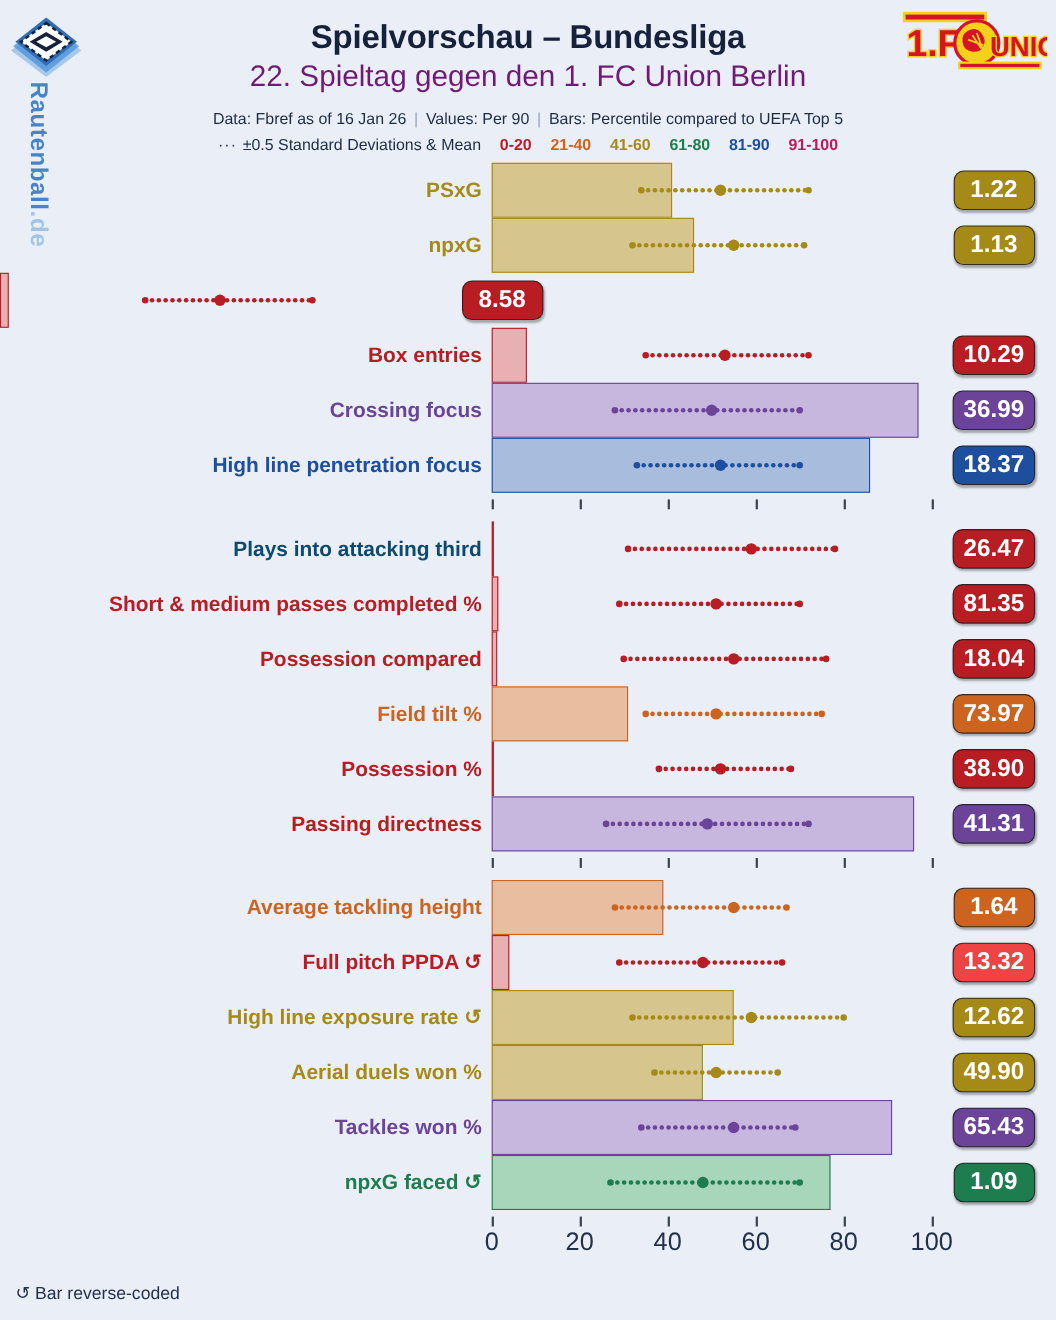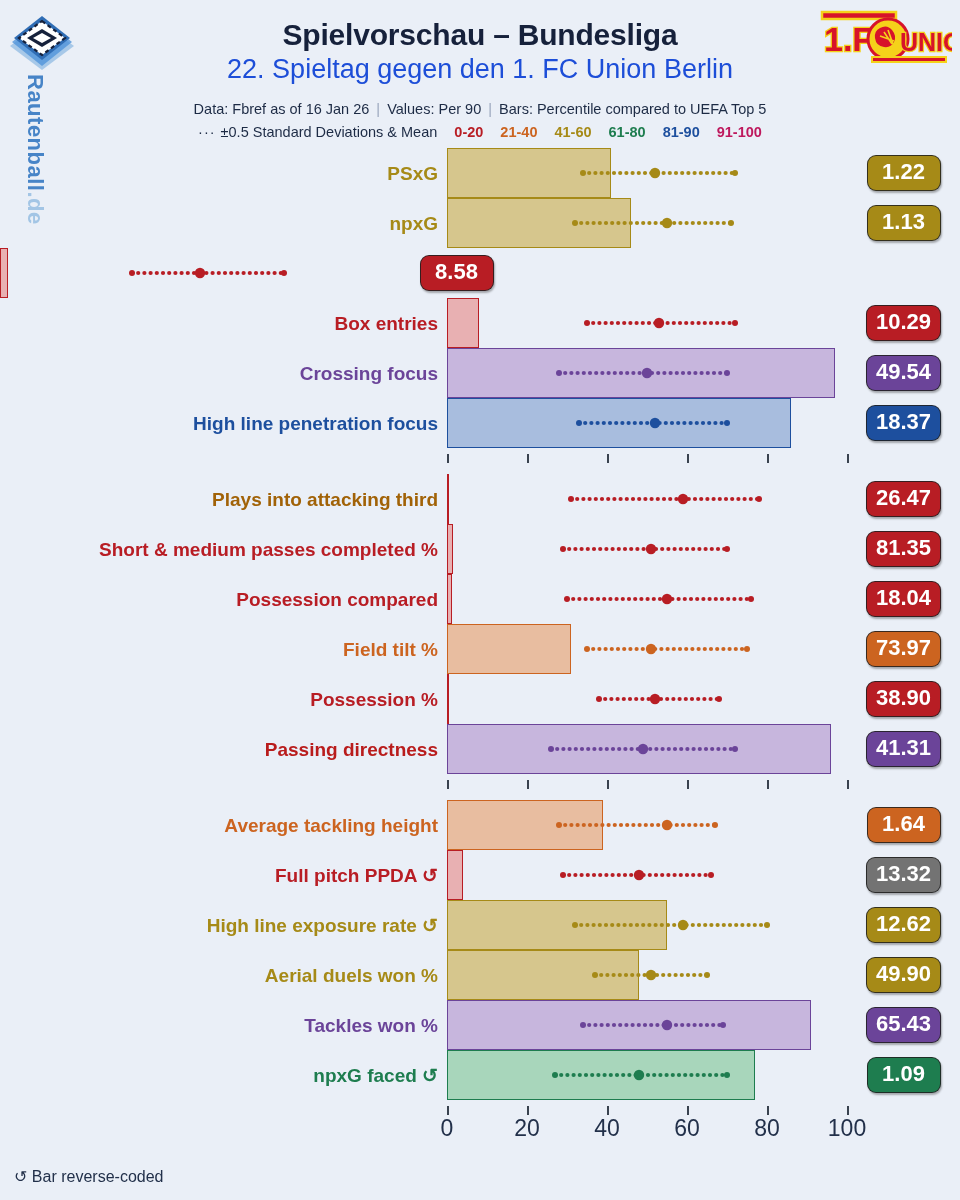--- a/index.html
+++ b/index.html
@@ -11,21 +11,21 @@
   }
   .page { position: relative; width: 960px; height: 1200px; }
 
   
   .header { position: relative; padding-top: 18px; text-align: center; }
   .title {
     font-size: 30px; font-weight: bold; color: #16213b;
     letter-spacing: -0.2px; line-height: 1.12;
   }
   .subtitle {
-    font-size: 27px; font-weight: normal; color: #1d4ed8;
+    font-size: 27px; font-weight: normal; color: #701a75;
     line-height: 1.18; margin-top: 2px;
   }
   .meta {
     font-size: 14.5px; color: #1d2b45; margin-top: 14px; line-height: 1.5;
   }
   .sep { color: #9aa6bd; padding: 0 3px; }
   .legendline {
     font-size: 14.5px; color: #1d2b45; margin-top: 3px;
     display: flex; justify-content: center; align-items: center; gap: 0;
   }
@@ -345,21 +345,21 @@
               <circle cx="260.7999999999998" cy="7" r="2.1" fill="#6b4499"></circle>
               <circle cx="266.9999999999998" cy="7" r="2.1" fill="#6b4499"></circle>
               <circle cx="273.19999999999976" cy="7" r="2.1" fill="#6b4499"></circle>
               <circle cx="279.39999999999975" cy="7" r="2.1" fill="#6b4499"></circle>
               <circle cx="112.00000000000001" cy="7" r="3" fill="#6b4499"></circle>
               <circle cx="280" cy="7" r="3" fill="#6b4499"></circle>
               <circle cx="200" cy="7" r="5.2" fill="#6b4499"></circle>
             </svg>
           </div>
           <div class="badgecol">
-            <div class="badge" style="background: rgb(107, 68, 153);">49.54</div>
+            <div class="badge" style="background: rgb(107, 68, 153);">36.99</div>
           </div>
         </div>
         <div class="row">
           <div class="rowlabel" style="color: rgb(29, 79, 158);">High line penetration focus</div>
           <div class="plot">
             <div class="bar" style="width: 344px; background: rgb(168, 189, 222); border-color: rgb(29, 79, 158);"></div>
             <svg class="dist" width="400" height="14">
               <circle cx="132" cy="7" r="2.1" fill="#1d4f9e"></circle>
               <circle cx="138.2" cy="7" r="2.1" fill="#1d4f9e"></circle>
               <circle cx="144.39999999999998" cy="7" r="2.1" fill="#1d4f9e"></circle>
@@ -401,21 +401,21 @@
           <div class="tick" style="left: 80px;"></div>
           <div class="tick" style="left: 160px;"></div>
           <div class="tick" style="left: 240px;"></div>
           <div class="tick" style="left: 320px;"></div>
           <div class="tick" style="left: 400px;"></div>
         </div>
         <div class="badgecol"></div>
       </div>
       <div class="group">
         <div class="row">
-          <div class="rowlabel" style="color: #a16207;">Plays into attacking third</div>
+          <div class="rowlabel" style="color: #0c4a6e;">Plays into attacking third</div>
           <div class="plot">
             <div class="bar" style="width: 1.6px; background: rgb(232, 176, 178); border-color: rgb(184, 29, 36);"></div>
             <svg class="dist" width="400" height="14">
               <circle cx="124" cy="7" r="2.1" fill="#b81d24"></circle>
               <circle cx="130.2" cy="7" r="2.1" fill="#b81d24"></circle>
               <circle cx="136.39999999999998" cy="7" r="2.1" fill="#b81d24"></circle>
               <circle cx="142.59999999999997" cy="7" r="2.1" fill="#b81d24"></circle>
               <circle cx="148.79999999999995" cy="7" r="2.1" fill="#b81d24"></circle>
               <circle cx="154.99999999999994" cy="7" r="2.1" fill="#b81d24"></circle>
               <circle cx="161.19999999999993" cy="7" r="2.1" fill="#b81d24"></circle>
@@ -737,21 +737,21 @@
               <circle cx="239.99999999999977" cy="7" r="2.1" fill="#b81d24"></circle>
               <circle cx="246.19999999999976" cy="7" r="2.1" fill="#b81d24"></circle>
               <circle cx="252.39999999999975" cy="7" r="2.1" fill="#b81d24"></circle>
               <circle cx="258.59999999999974" cy="7" r="2.1" fill="#b81d24"></circle>
               <circle cx="115.99999999999999" cy="7" r="3" fill="#b81d24"></circle>
               <circle cx="264" cy="7" r="3" fill="#b81d24"></circle>
               <circle cx="192" cy="7" r="5.2" fill="#b81d24"></circle>
             </svg>
           </div>
           <div class="badgecol">
-            <div class="badge" style="background: #737373;">13.32</div>
+            <div class="badge" style="background: #ef4444;">13.32</div>
           </div>
         </div>
         <div class="row">
           <div class="rowlabel" style="color: rgb(166, 138, 23);">High line exposure rate ↺</div>
           <div class="plot">
             <div class="bar" style="width: 220px; background: rgb(214, 198, 141); border-color: rgb(166, 138, 23);"></div>
             <svg class="dist" width="400" height="14">
               <circle cx="128" cy="7" r="2.1" fill="#a68a17"></circle>
               <circle cx="134.2" cy="7" r="2.1" fill="#a68a17"></circle>
               <circle cx="140.39999999999998" cy="7" r="2.1" fill="#a68a17"></circle>

